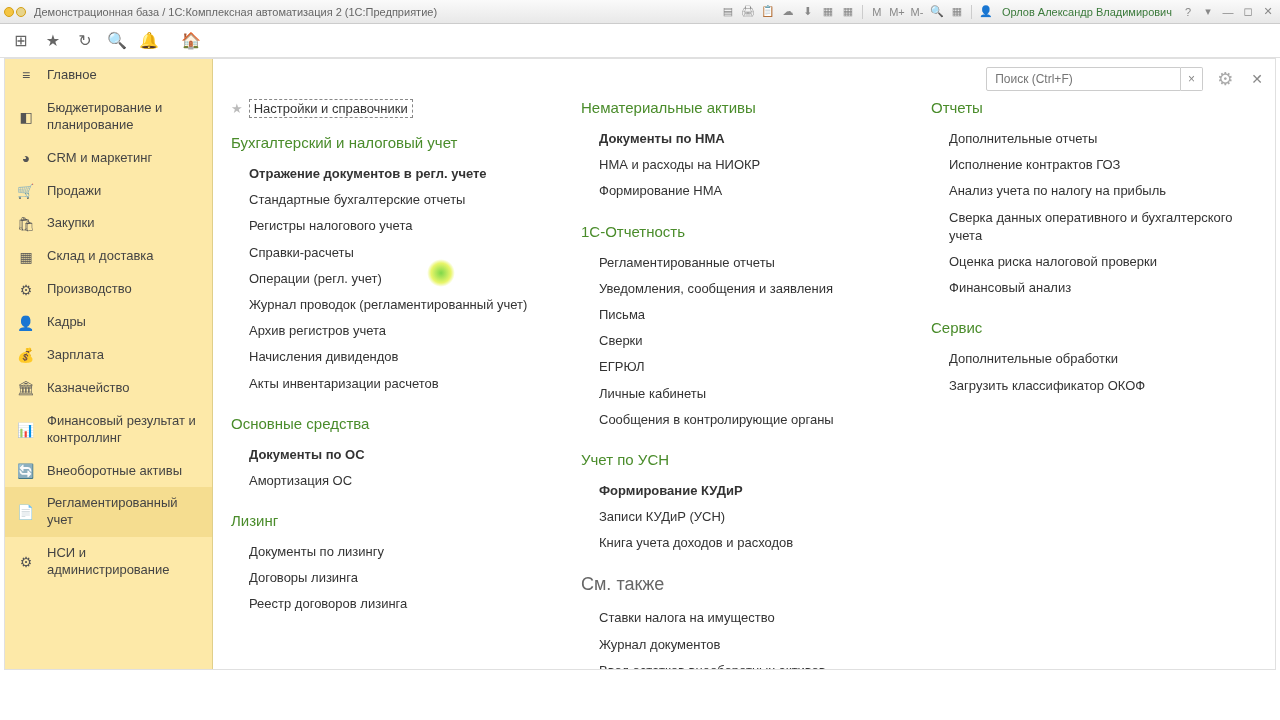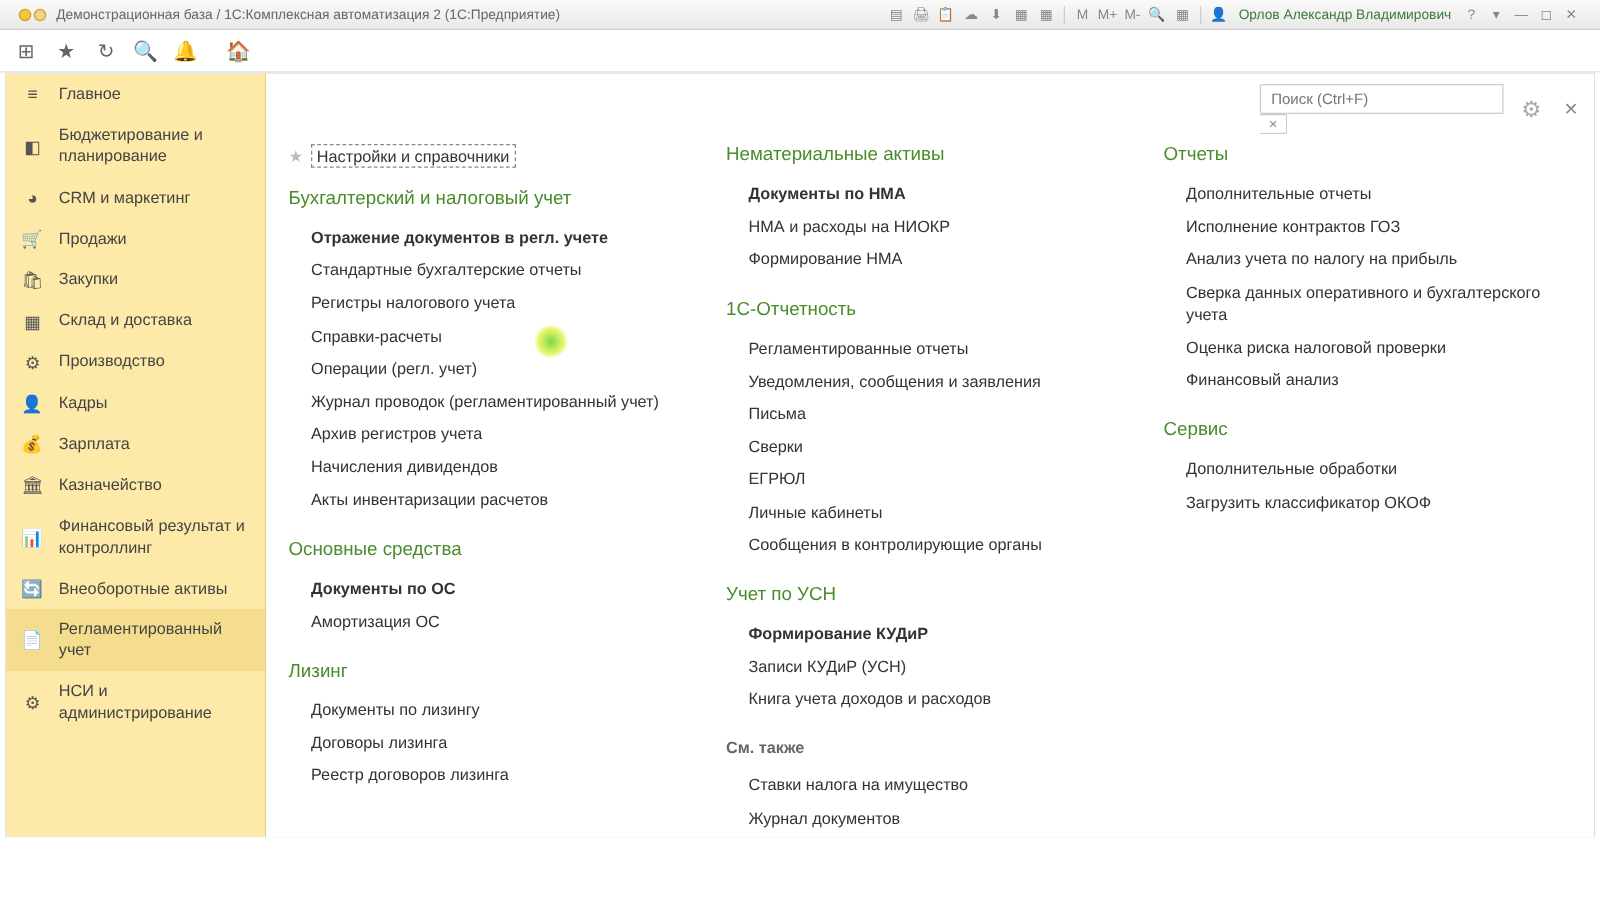--- a/index.html
+++ b/index.html
@@ -1,49 +1,49 @@
 <!DOCTYPE html>
 <html><head>
 <meta charset="utf-8">
 <style>
 * { margin: 0; padding: 0; box-sizing: border-box; font-family: Arial, sans-serif; }
 body { background: #fff; font-size: 12px; color: #333; }
 
-.titlebar { height: 24px; background: linear-gradient(#fafafa,#e8e8e8); border-bottom: 1px solid #ccc; display: flex; align-items: center; padding: 0 15px; }
+.titlebar { height: 24px; background: linear-gradient(#fafafa,#e8e8e8); border-bottom: 1px solid #ccc; display: flex; align-items: center; padding: 0 4px; }
 .titlebar .win-icons { display: flex; gap: 2px; align-items: center; }
 .dot { width:10px; height:10px; border-radius:50%; display:inline-block; background:#f5c542; border:1px solid #d4a017; }
 .titlebar .title { margin-left: 8px; font-size: 11px; color: #666; flex: 1; }
 .titlebar .tb-right { display:flex; gap:4px; align-items:center; }
 .titlebar .tb-icon { width:16px; height:16px; display:flex; align-items:center; justify-content:center; color:#888; font-size:11px; cursor:pointer; }
 .titlebar .user { font-size:11px; color:#3b7a3b; margin: 0 4px; }
 .titlebar .sep { width:1px; height:14px; background:#ccc; margin:0 2px; }
 
 .toolbar { height: 34px; background:#fff; border-bottom:1px solid #e0e0e0; display:flex; align-items:center; padding:0 6px; gap:2px; }
 .toolbar .t-btn { width:30px; height:30px; display:flex; align-items:center; justify-content:center; color:#666; cursor:pointer; font-size:16px; }
 
 .main { display:flex; height: 612px; border:1px solid #e0e0e0; margin:0 4px; }
 .sidebar { width: 208px; background:#fde9a8; border-right:1px solid #e0cf8a; overflow-y:auto; }
 .nav-item { display:flex; align-items:center; padding:8px 12px; gap:12px; cursor:pointer; color:#444; font-size:13px; }
 .nav-item.active { background:#f5dd90; }
 .nav-icon { width:18px; color:#555; font-size:14px; text-align:center; flex-shrink:0; }
 .nav-label { line-height:1.3; }
 
 .content { flex:1; background:#fff; position:relative; overflow:auto; }
 .content-header { display:flex; justify-content:flex-end; align-items:center; padding:8px 12px; gap:8px; }
-.search-box { position:relative; display:flex;flex-direction:column; }
+.search-box { position:relative; display:flex; }
 .search-box input { width:195px; padding:4px 22px 4px 8px; border:1px solid #ccc; border-radius:2px 0 0 2px; font-size:12px; color:#999; }
 .search-box .clear { width:22px; border:1px solid #ccc; border-left:none; border-radius:0 2px 2px 0; display:flex; align-items:center; justify-content:center; cursor:pointer; color:#888; }
 .gear { color:#aaa; font-size:18px; cursor:pointer; margin-left:6px; }
 .close-x { color:#888; font-size:14px; cursor:pointer; margin-left:10px; }
 
 .columns { display:flex; padding: 0 18px 20px 18px; gap: 24px; }
 .col { flex:1; min-width:0; }
 .group { margin-bottom: 18px; }
 .group-title { color:#4a8c2b; font-size:15px; margin-bottom:10px; font-weight:normal; }
-.group-title.plain { color:#666; font-size:13px;font-weight:bold; }
+.group-title.plain { color:#666; font-size:18px; }
 .group .item { display:block; color:#333; font-size:13px; padding:4px 0 4px 18px; cursor:pointer; line-height:1.4; }
 .group .item.bold { font-weight:bold; }
 .fav-row { display:flex; align-items:center; gap:6px; margin-bottom:16px; padding-left:0; }
 .fav-star { color:#bbb; font-size:13px; }
 .fav-link { border:1px dashed #888; padding:1px 4px; font-size:13px; cursor:pointer; }
 
 .highlight-dot { position:absolute; width:28px; height:28px; border-radius:50%; background: radial-gradient(circle, #7fd84a 0%, #e8f56a 50%, rgba(232,245,106,0) 70%); pointer-events:none; }
 </style>
 </head>
 <body>

